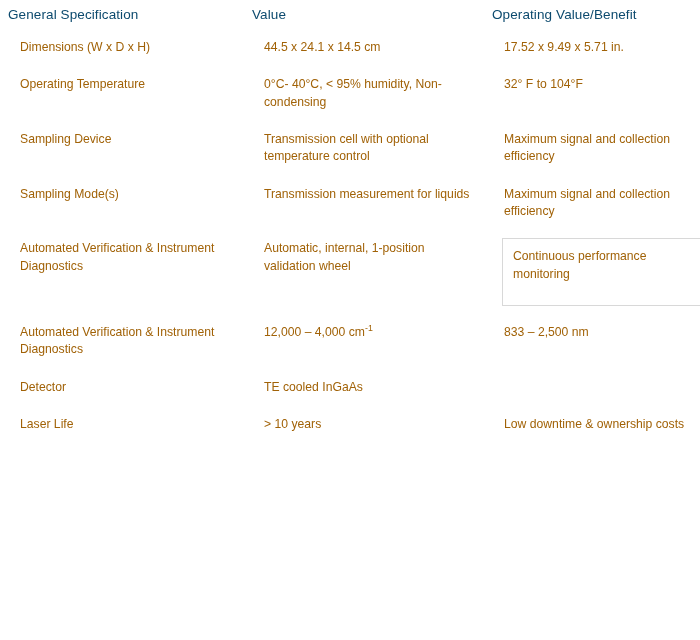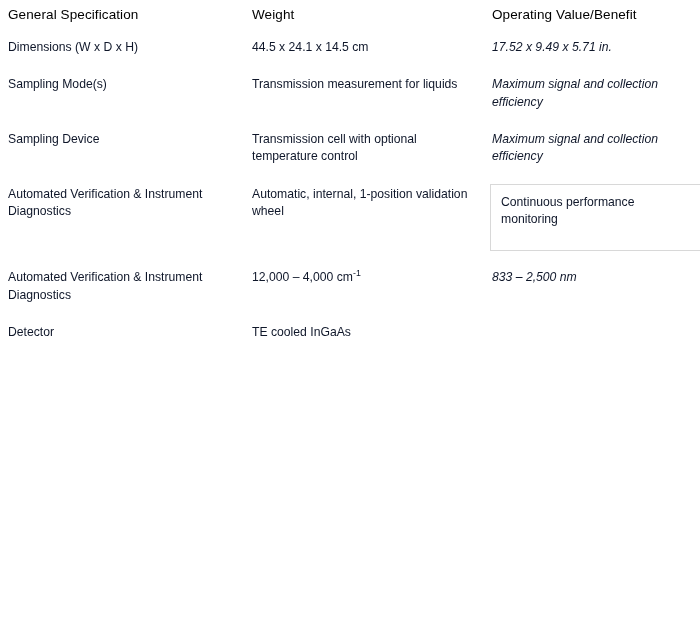--- a/index.html
+++ b/index.html
@@ -19,39 +19,39 @@
     border-collapse: collapse;
     table-layout: fixed;
   }
   .spec-table col.c0 { width: 244px; }
   .spec-table col.c1 { width: 240px; }
   .spec-table col.c2 { width: 216px; }
 
   .spec-table th {
     text-align: left;
     font-weight: normal;
-    color: #000000;
+    color: #0c4a6e;
     font-size: 13.5px;
     padding: 7px 8px 9px 8px;
     vertical-align: top;
     letter-spacing: 0.1px;
   }
   .spec-table td {
     text-align: left;
     font-size: 12.2px;
-    color: #0f172a;
-    padding: 10px 8px 10px 8px;
+    color: #a16207;
+    padding: 10px 8px 10px 20px;
     vertical-align: top;
     line-height: 1.42;
   }
   .spec-table tr.r-dim td { padding-top: 8px; }
 
   .col-spec { color: #3f3f3f; }
   .col-val { color: #3f3f3f; }
-  .col-alt { color: #3f3f3f; font-style: italic; }
+  .col-alt { color: #3f3f3f; }
 
   
   .cell-box {
     border: 1px solid #d8d8d8;
     background: #ffffff;
     padding: 9px 10px 22px 10px;
     margin: -2px -10px -2px -2px;
     min-height: 44px;
     box-sizing: border-box;
   }
@@ -66,44 +66,49 @@
 
 <table class="spec-table">
   <colgroup>
     <col class="c0">
     <col class="c1">
     <col class="c2">
   </colgroup>
   <thead>
     <tr>
       <th>General Specification</th>
-      <th>Weight</th>
+      <th>Value</th>
       <th>Operating Value/Benefit</th>
     </tr>
   </thead>
   <tbody>
 
     <tr class="r-dim">
       <td class="col-spec">Dimensions (W x D x H)</td>
       <td class="col-val">44.5 x 24.1 x 14.5 cm</td>
       <td class="col-alt">17.52 x 9.49 x 5.71 in.</td>
     </tr>
 
 
+    <tr>
+      <td class="col-spec">Operating Temperature</td>
+      <td class="col-val">0°C- 40°C, &lt; 95% humidity, Non-condensing</td>
+      <td class="col-alt">32° F to 104°F</td>
+    </tr>
 
+
+    <tr>
+      <td class="col-spec">Sampling Device</td>
+      <td class="col-val">Transmission cell with optional temperature control</td>
+      <td class="col-alt">Maximum signal and collection efficiency</td>
+    </tr>
 
     <tr>
       <td class="col-spec">Sampling Mode(s)</td>
       <td class="col-val">Transmission measurement for liquids</td>
-      <td class="col-alt">Maximum signal and collection efficiency</td>
-    </tr>
-
-    <tr>
-      <td class="col-spec">Sampling Device</td>
-      <td class="col-val">Transmission cell with optional temperature control</td>
       <td class="col-alt">Maximum signal and collection efficiency</td>
     </tr>
 
     <tr>
       <td class="col-spec">Automated Verification &amp; Instrument Diagnostics</td>
       <td class="col-val">Automatic, internal, 1-position validation wheel</td>
       <td>
         <div class="cell-box">Continuous performance monitoring</div>
       </td>
     </tr>
@@ -113,17 +118,22 @@
       <td class="col-val"><span>12,000 – 4,000 cm</span><sup>-1</sup></td>
       <td class="col-alt">833 – 2,500 nm</td>
     </tr>
 
     <tr>
       <td class="col-spec">Detector</td>
       <td class="col-val">TE cooled InGaAs</td>
       <td class="col-alt"></td>
     </tr>
 
+    <tr>
+      <td class="col-spec">Laser Life</td>
+      <td class="col-val">&gt; 10 years</td>
+      <td class="col-alt">Low downtime &amp; ownership costs</td>
+    </tr>
 
 
 
   </tbody>
 </table>
 
 </body></html>

